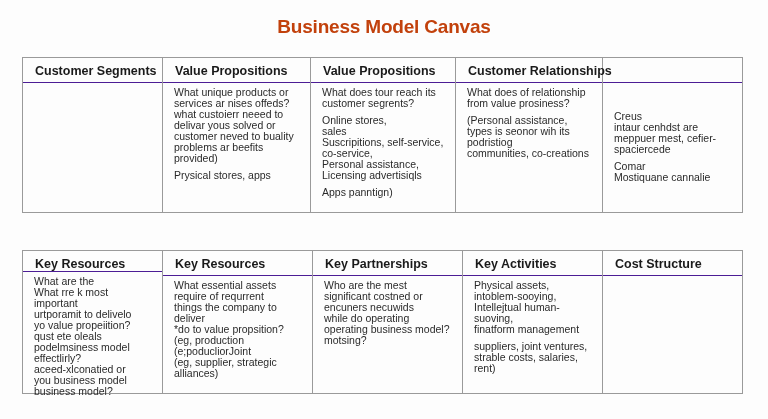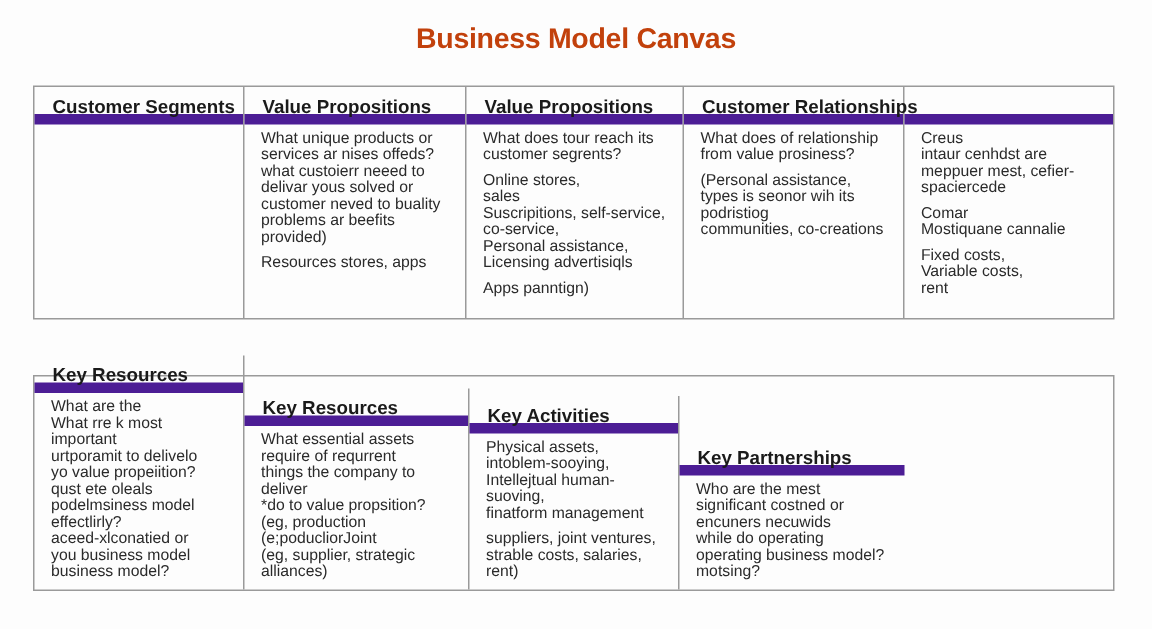--- a/index.html
+++ b/index.html
@@ -9,45 +9,45 @@
   }
   .title {
     position: absolute; top: 16px; left: 0; width: 768px; text-align: center;
     font-size: 19px; font-weight: bold; color: #c2410c; letter-spacing: -0.2px;
   }
   .canvas-table {
     position: absolute; border: 1px solid #9a9a9a; box-sizing: border-box;
     display: flex;
   }
   .col { border-right: 1px solid #9a9a9a; box-sizing: border-box; display: flex; flex-direction: column; }
-  .col:last-child { border-right: none; }
+  .col:last-child { border-right: none; gap: 24px; }
   .hdr {
-    height: 25px; border-bottom: 7px solid #4c1d95; box-sizing: border-box;
+    height: 25px; border-bottom: 1px solid #4c1d95; box-sizing: border-box;
     font-weight: bold; font-size: 12.5px; padding: 6px 0 0 12px; white-space: nowrap;
     color: #1a1a1a;
   }
   .body { padding: 4px 8px 0 11px; font-size: 10.5px; line-height: 11px; color: #2a2a2a; }
   .body p { margin: 0 0 6px 0; }
   .t1 { left: 22px; top: 57px; width: 721px; height: 156px; }
-  .t2 { left: 22px; top: 250px; width: 721px; height: 144px; align-items: flex-end; }
+  .t2 { left: 22px; top: 250px; width: 721px; height: 144px; }
 </style>
 </head>
 <body>
 
 <div class="title">Business Model Canvas</div>
 
 <div class="canvas-table t1">
   <div class="col" style="width:140px">
     <div class="hdr">Customer Segments</div>
   </div>
   <div class="col" style="width:148px">
     <div class="hdr">Value Propositions</div>
     <div class="body">
         <p>What unique products or<br>services ar nises offeds?<br>what custoierr neeed to<br>delivar yous solved or<br>customer neved to buality<br>problems ar beefits<br>provided)</p>
-        <p>Resources stores, apps</p>
+        <p>Prysical stores, apps</p>
       </div>
   </div>
   <div class="col" style="width:145px">
     <div class="hdr">Value Propositions</div>
     <div class="body">
         <p>What does tour reach its<br>customer segrents?</p>
         <p>Online stores,<br>sales<br>Suscripitions, self-service,<br>co-service,<br>Personal assistance,<br>Licensing advertisiqls</p>
         <p>Apps panntign)</p>
       </div>
   </div>
@@ -56,44 +56,47 @@
     <div class="body">
         <p>What does of relationship<br>from value prosiness?</p>
         <p>(Personal assistance,<br>types is seonor wih its<br>podristiog<br>communities, co-creations</p>
       </div>
   </div>
   <div class="col" style="width:139px">
     <div class="hdr"></div>
     <div class="body">
         <p>Creus<br>intaur cenhdst are<br>meppuer mest, cefier-<br>spaciercede</p>
         <p>Comar<br>Mostiquane cannalie</p>
-        <p>Fixed costs,<br>Variable costs,<br>rent</p>
       </div>
   </div>
 </div>
 
 <div class="canvas-table t2">
   <div class="col" style="width:140px">
     <div class="hdr">Key Resources</div>
     <div class="body">
         <p>What are the<br>What rre k most important<br>urtporamit to delivelo<br>yo value propeiition?<br>qust ete oleals<br>podelmsiness model<br>effectlirly?<br>aceed-xlconatied or<br>you business model<br>business model?</p>
       </div>
   </div>
   <div class="col" style="width:150px">
     <div class="hdr">Key Resources</div>
     <div class="body">
         <p>What essential assets<br>require of requrrent<br>things the company to deliver<br>*do to value propsition?<br>(eg, production<br>(e;poducliorJoint<br>(eg, supplier, strategic alliances)</p>
       </div>
   </div>
+  <div class="col" style="width:150px">
+    <div class="hdr">Key Partnerships</div>
+    <div class="body">
+        <p>Who are the mest<br>significant costned or<br>encuners necuwids<br>while do operating<br>operating business model?<br>motsing?</p>
+      </div>
+  </div>
   <div class="col" style="width:140px">
     <div class="hdr">Key Activities</div>
     <div class="body">
         <p>Physical assets,<br>intoblem-sooying,<br>Intellejtual human-suoving,<br>finatform management</p>
         <p>suppliers, joint ventures,<br>strable costs, salaries, rent)</p>
       </div>
   </div>
-  <div class="col" style="width:150px">
-    <div class="hdr">Key Partnerships</div>
-    <div class="body">
-        <p>Who are the mest<br>significant costned or<br>encuners necuwids<br>while do operating<br>operating business model?<br>motsing?</p>
-      </div>
+  <div class="col" style="width:139px">
+    <div class="hdr">Cost Structure</div>
+    <div class="body"></div>
   </div>
 </div>
 
 </body></html>

